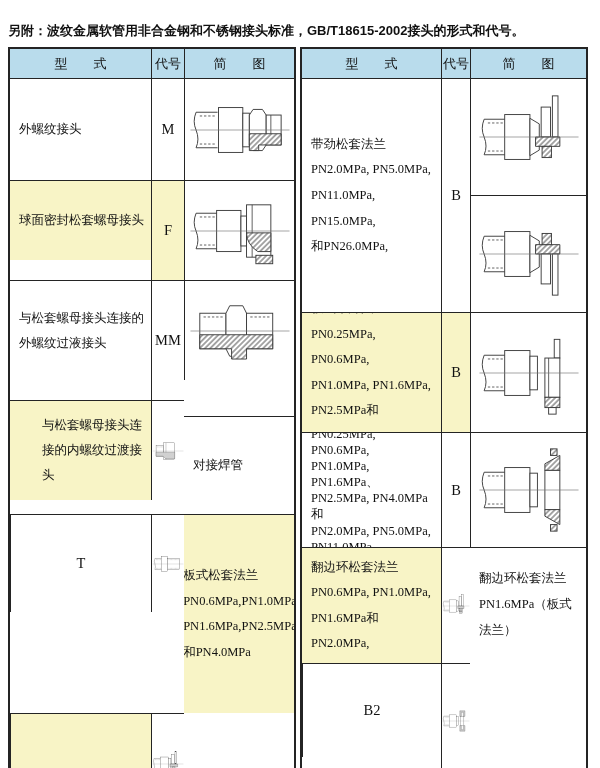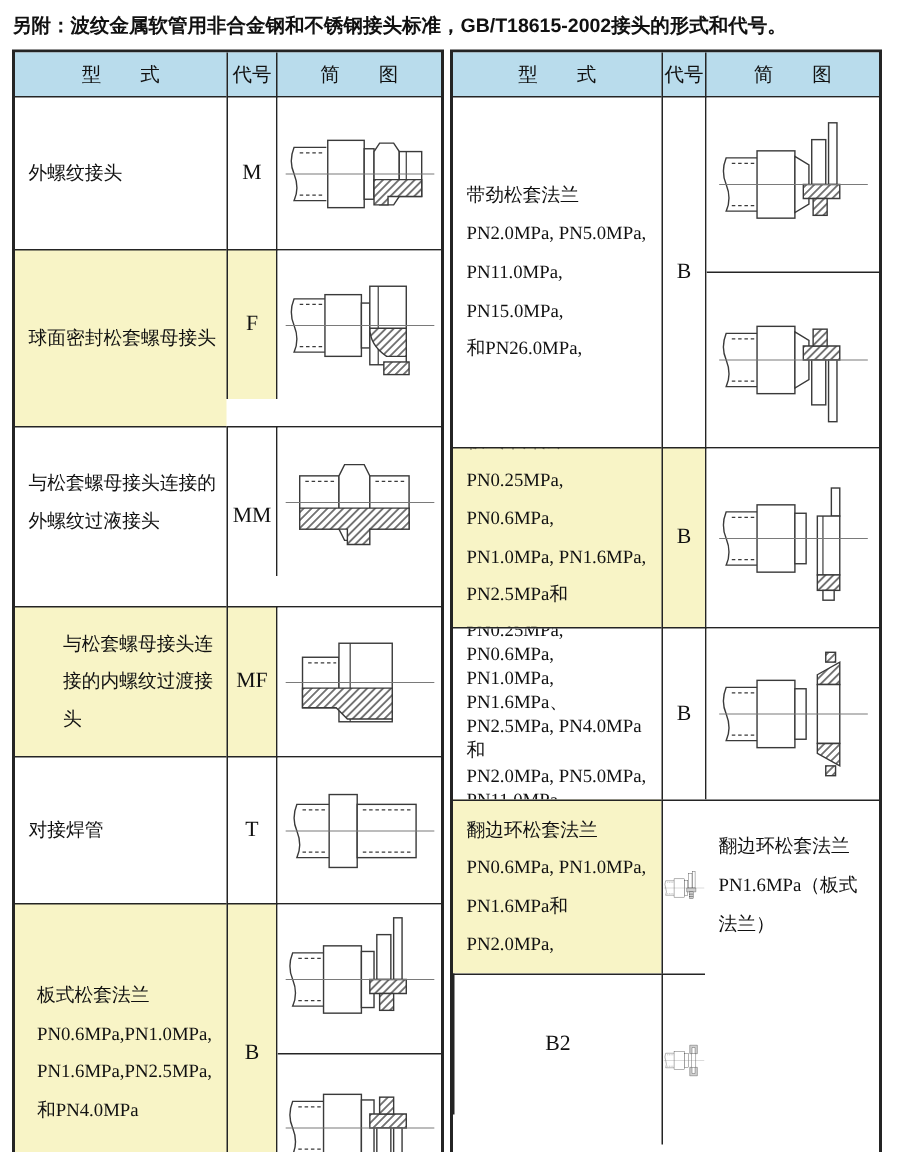--- a/index.html
+++ b/index.html
@@ -4,21 +4,21 @@
 <style>
   html,body{margin:0;padding:0;}
   body{
     width:600px;height:768px;overflow:hidden;background:#ffffff;
     font-family:"Liberation Serif","DejaVu Serif",serif;
     color:var(--text,#111);
   }
   .title{
     font-family:"Liberation Sans","DejaVu Sans",sans-serif;
     font-weight:700;font-size:13px;line-height:1.25;
-    padding:9px 8px 8px 8px;color:#111;
+    padding:23px 8px 8px 8px;color:#111;
   }
   .tables{display:flex;gap:4px;padding:0 7px 0 8px;}
   .tbl{display:grid;border:2px solid var(--border,#222);background:#fff;align-content:start;}
   .cell{
     border-left:1px solid var(--border,#222);
     border-top:1px solid var(--border,#222);
     box-sizing:border-box;display:flex;align-items:center;overflow:hidden;background:#fff;
   }
   .c0{border-left:none;}
   .hdr{border-top:none;}
@@ -69,21 +69,21 @@
               <rect x="32" y="22" width="26" height="48" fill="#fff" stroke="#3a3a3a" stroke-width="1"></rect>
               <rect x="58" y="28" width="7" height="36" fill="#fff" stroke="#3a3a3a" stroke-width="1"></rect>
               <path d="M65 30 L69 24 L79 24 L83 30 L83 62 L79 68 L69 68 L65 62 Z" fill="#fff" stroke="#3a3a3a" stroke-width="1"></path>
               <rect x="83" y="30" width="16" height="32" fill="#fff" stroke="#3a3a3a" stroke-width="1"></rect>
               <line x1="88" y1="30" x2="88" y2="62" stroke="#3a3a3a" stroke-width="0.85"></line>
               <path d="M65 50 L99 50 L99 62 L75 62 L75 68 L65 68 Z" fill="url(#h1)" stroke="#3a3a3a" stroke-width="1"></path>
               <line x1="2" y1="46" x2="108" y2="46" stroke="#777" stroke-width="0.7"></line>
             </svg>
           </div>
         </div>
-        <div class="cell tcell c0 hl" style="height: 118px;">
+        <div class="cell tcell c0 hl" style="height: 80px;">
           <span style="line-height: 2;">球面密封松套螺母接头</span>
         </div>
         <div class="cell ccell hl" style="height: 100px;">
           <span>F</span>
         </div>
         <div class="cell dcell" style="height: 100px;">
           <div class="dsub">
             <svg viewBox="0 0 110 92" width="104" height="86" xmlns="http://www.w3.org/2000/svg">
               <defs>
                 <pattern id="h2" patternUnits="userSpaceOnUse" width="4" height="4" patternTransform="rotate(45)">
@@ -125,42 +125,39 @@
               <line x1="16" y1="31" x2="38" y2="31" stroke="#3a3a3a" stroke-width="0.85" stroke-dasharray="2.5 2"></line>
               <line x1="66" y1="31" x2="88" y2="31" stroke="#3a3a3a" stroke-width="0.85" stroke-dasharray="2.5 2"></line>
               <path d="M12 50 L90 50 L90 65 L62 65 L62 76 L46 76 L46 65 L12 65 Z" fill="url(#h3)" stroke="#3a3a3a" stroke-width="1"></path>
               <line x1="2" y1="46" x2="108" y2="46" stroke="#777" stroke-width="0.7"></line>
             </svg>
           </div>
         </div>
         <div class="cell tcell c0 hl" style="height: 100px; padding-left: 32px;">
           <span style="line-height: 2;">与松套螺母接头连接的内螺纹过渡接头</span>
         </div>
-        <div class="cell ccell hl" style="height: 100px;">
-          <span>MF</span>
-        </div>
         <div class="cell dcell" style="height: 100px;">
           <div class="dsub">
             <svg viewBox="0 0 110 92" width="104" height="86" xmlns="http://www.w3.org/2000/svg">
               <defs>
                 <pattern id="h4" patternUnits="userSpaceOnUse" width="4" height="4" patternTransform="rotate(45)">
                   <rect width="4" height="4" fill="#fff"></rect>
                   <line x1="2" y1="0" x2="2" y2="4" stroke="#555" stroke-width="1.1"></line>
                 </pattern>
               </defs>
               <rect x="14" y="28" width="26" height="36" fill="#fff" stroke="#3a3a3a" stroke-width="1"></rect>
               <rect x="40" y="18" width="38" height="56" fill="#fff" stroke="#3a3a3a" stroke-width="1"></rect>
               <line x1="48" y1="18" x2="48" y2="74" stroke="#3a3a3a" stroke-width="0.85"></line>
               <line x1="18" y1="32" x2="38" y2="32" stroke="#3a3a3a" stroke-width="0.85" stroke-dasharray="2.5 2"></line>
               <path d="M14 50 L78 50 L78 72 L46 72 L38 64 L14 64 Z" fill="url(#h4)" stroke="#3a3a3a" stroke-width="1"></path>
               <line x1="2" y1="46" x2="108" y2="46" stroke="#777" stroke-width="0.7"></line>
             </svg>
           </div>
         </div>
-        <div class="cell tcell c0" style="height: 98px;">
+        <div class="cell tcell c0" style="height: 98px; margin-top: 16px;">
           <span style="line-height: 2;">对接焊管</span>
         </div>
         <div class="cell ccell" style="height: 98px;">
           <span>T</span>
         </div>
         <div class="cell dcell" style="height: 98px;">
           <div class="dsub">
             <svg viewBox="0 0 110 92" width="104" height="86" xmlns="http://www.w3.org/2000/svg">
               <defs>
                 <pattern id="h5" patternUnits="userSpaceOnUse" width="4" height="4" patternTransform="rotate(45)">

